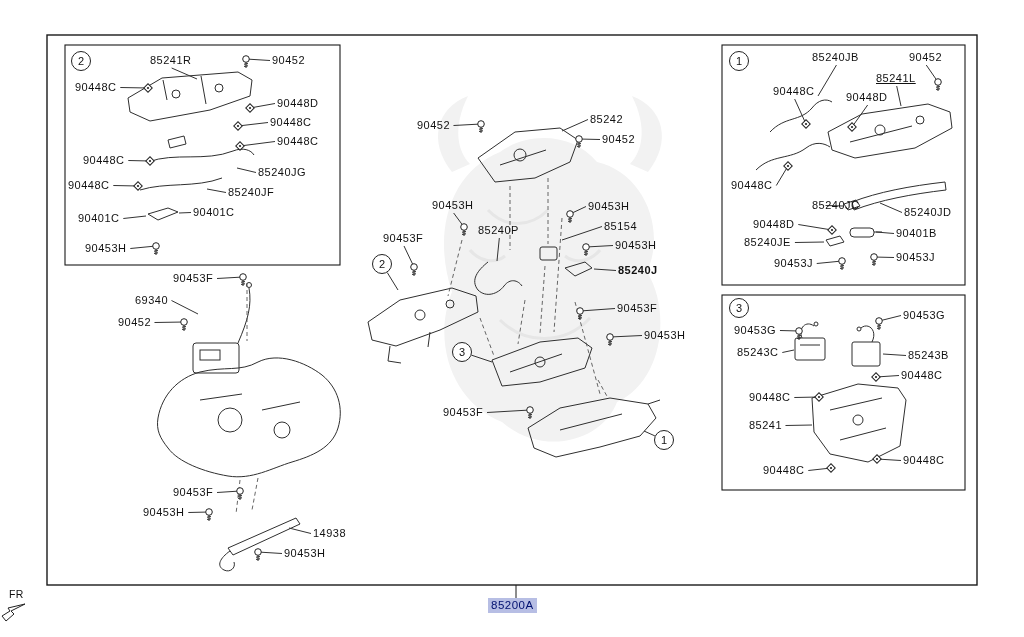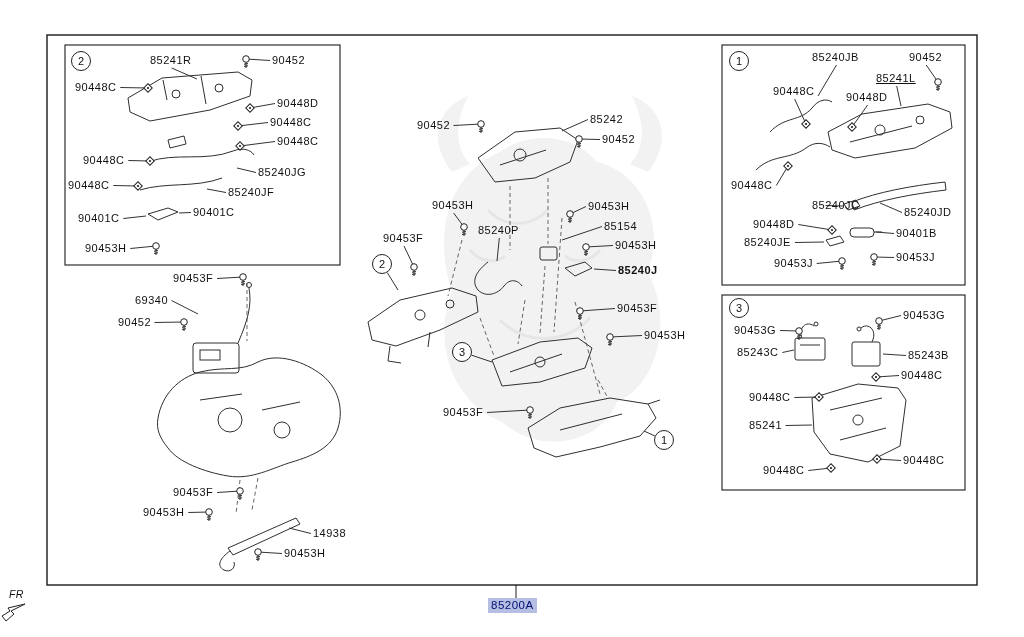--- a/index.html
+++ b/index.html
@@ -13,21 +13,21 @@
   .circle-num{
     position:absolute;width:20px;height:20px;border:1.4px solid #222;border-radius:50%;
     font-size:11px;color:#111;background:#fff;box-sizing:border-box;
     display:flex;align-items:center;justify-content:center;
   }
   #part-code{
     position:absolute;left:488px;top:598px;background:#b7bee4;color:#001070;
     font-size:11.5px;line-height:15px;padding:0 3px;letter-spacing:.5px;cursor:pointer;
   }
   #doc-number{position:absolute;left:252px;top:620px;font-size:16px;letter-spacing:.6px;color:#222;margin-top:22px;}
-  #fr-label{position:absolute;left:9px;top:588px;font-size:10.5px;color:#111;letter-spacing:.4px;font-style:italic;}
+  #fr-label{position:absolute;left:9px;top:588px;font-size:10.5px;color:#111;letter-spacing:.4px;}
   #leader-layer line{stroke:#333;stroke-width:1;}
   .bolt circle{fill:#fff;stroke:#222;stroke-width:1;}
   .bolt line{stroke:#222;stroke-width:1;}
   .nut rect{fill:#fff;stroke:#222;stroke-width:1;}
   .nut circle{fill:#222;}
 </style>
 </head>
 <body>
 
 <div id="stage">

